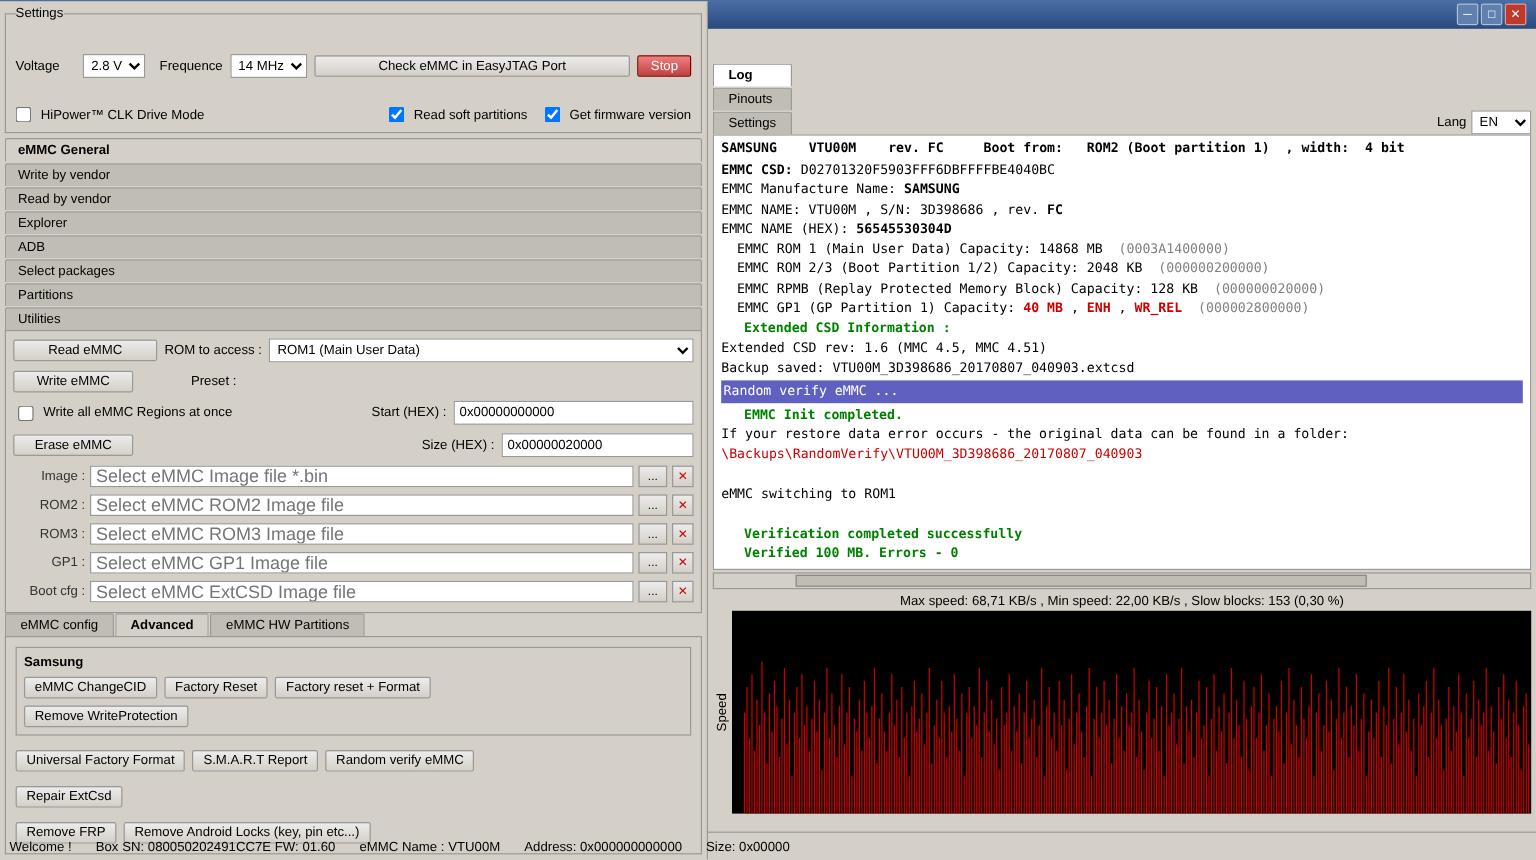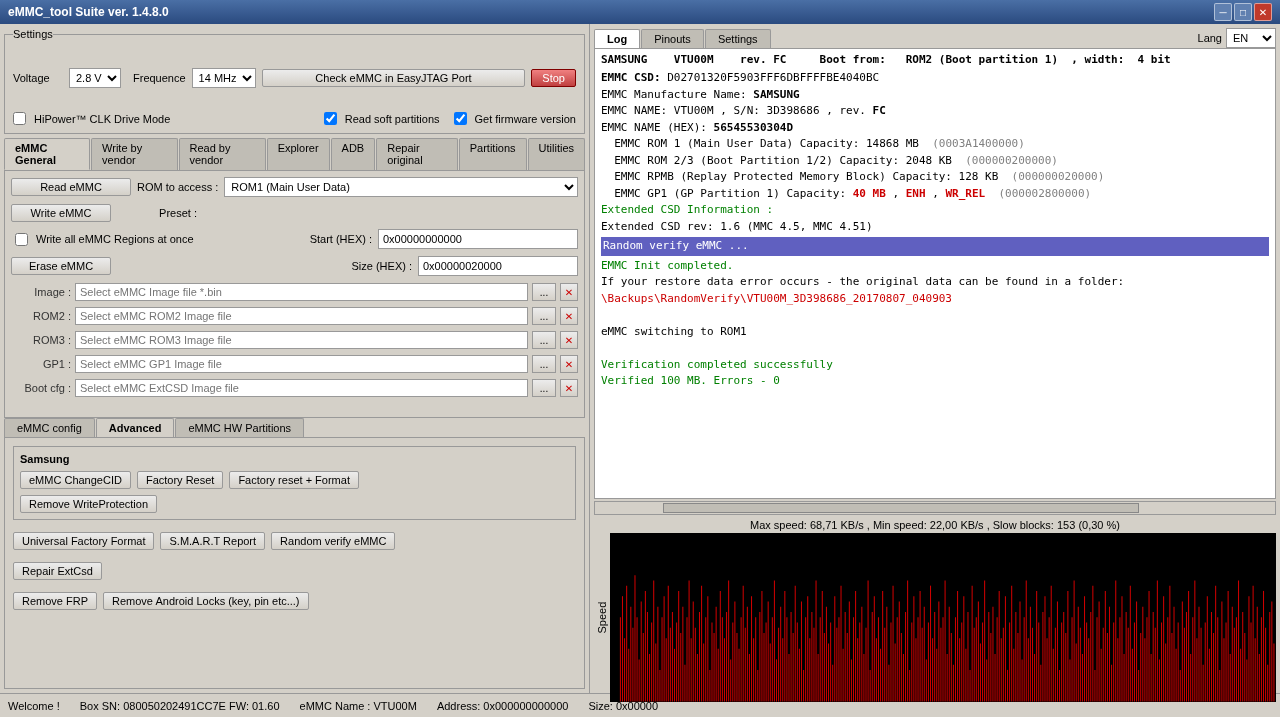--- a/index.html
+++ b/index.html
@@ -33,20 +33,21 @@
       cursor: pointer;
       display: flex; align-items: center; justify-content: center;
       border-radius: 2px;
     }
     .title-btn.close { background: #c0392b; }
 
     
     .main-container {
       display: flex;
       height: calc(717px - 24px - 24px);
+      align-items: center;
     }
 
     
     .left-panel {
       width: 590px;
       background: #d4d0c8;
       border-right: 1px solid #999;
       display: flex;
       flex-direction: column;
       padding: 4px;
@@ -90,20 +91,21 @@
     }
 
     
     input[type=checkbox] { margin-right: 2px; }
 
     
     .tab-bar {
       display: flex;
       gap: 1px;
       margin-bottom: 0;
+      flex-direction: column;
     }
     .tab {
       padding: 3px 10px;
       border: 1px solid #999;
       background: #c0bdb5;
       cursor: pointer;
       font-size: 11px;
       border-bottom: none;
       border-radius: 2px 2px 0 0;
     }
@@ -146,21 +148,21 @@
       display: flex;
       align-items: center;
       gap: 4px;
       margin-bottom: 2px;
     }
     .file-label { min-width: 60px; font-size: 11px; text-align: right; color: #333; }
     .file-input {
       flex: 1;
       border: 1px solid #999;
       background: white;
-      font-size: 11px;
+      font-size: 15px;
       padding: 1px 4px;
       height: 18px;
       color: #666;
     }
     .file-btn {
       width: 24px; height: 18px;
       border: 1px solid #999;
       background: linear-gradient(to bottom, #ececec, #d4d0c8);
       cursor: pointer;
       font-size: 10px;
@@ -249,21 +251,21 @@
       flex-direction: column;
       padding: 4px;
     }
 
     .log-tab-bar {
       display: flex;
       gap: 1px;
       align-items: flex-end;
       justify-content: space-between;
     }
-    .log-tabs { display: flex; gap: 1px; }
+    .log-tabs { display: flex; gap: 1px; flex-direction: column; }
     .log-tab {
       padding: 3px 12px;
       border: 1px solid #999;
       background: #c0bdb5;
       cursor: pointer;
       font-size: 11px;
       border-bottom: none;
       border-radius: 2px 2px 0 0;
     }
     .log-tab.active {
@@ -291,21 +293,21 @@
     }
 
     .log-header {
       font-size: 11px;
       color: #000;
       margin-bottom: 4px;
       font-weight: bold;
     }
 
     .log-entry { line-height: 1.5; }
-    .log-green { color: #008000; font-weight: normal; }
+    .log-green { color: #008000; font-weight: bold; margin-left: 19px; }
     .log-red { color: #cc0000; }
     .log-highlight {
       background: #6060c0;
       color: white;
       padding: 1px 2px;
       display: block;
       margin: 2px 0;
     }
 
     
@@ -429,21 +431,21 @@
         <span>Get firmware version</span>
       </div>
     </fieldset>
 
     <div class="tab-bar">
       <div class="tab active">eMMC General</div>
       <div class="tab">Write by vendor</div>
       <div class="tab">Read by vendor</div>
       <div class="tab">Explorer</div>
       <div class="tab">ADB</div>
-      <div class="tab">Repair original</div>
+      <div class="tab">Select packages</div>
       <div class="tab">Partitions</div>
       <div class="tab">Utilities</div>
     </div>
 
     <div class="tab-content">
       <div class="form-row">
         <button class="btn" style="width:120px;">Read eMMC</button>
         <span class="form-label" style="min-width:80px;">ROM to access :</span>
         <select style="flex:1;">
           <option>ROM1 (Main User Data)</option>
@@ -589,20 +591,21 @@
         &nbsp;&nbsp;EMMC ROM 2/3 (Boot Partition 1/2) Capacity: 2048 KB &nbsp;<span style="color:#808080;">(000000200000)</span>
       </div>
       <div class="log-entry">
         &nbsp;&nbsp;EMMC RPMB (Replay Protected Memory Block) Capacity: 128 KB &nbsp;<span style="color:#808080;">(000000020000)</span>
       </div>
       <div class="log-entry">
         &nbsp;&nbsp;EMMC GP1 (GP Partition 1) Capacity: <span style="color:#cc0000;font-weight:bold;">40 MB</span> , <span style="color:#cc0000;font-weight:bold;">ENH</span> , <span style="color:#cc0000;font-weight:bold;">WR_REL</span> &nbsp;<span style="color:#808080;">(000002800000)</span>
       </div>
       <div class="log-entry log-green">Extended CSD Information :</div>
       <div class="log-entry">Extended CSD rev: 1.6 (MMC 4.5, MMC 4.51)</div>
+      <div class="log-entry">Backup saved: VTU00M_3D398686_20170807_040903.extcsd</div>
       <div class="log-entry">
         <span class="log-highlight">Random verify eMMC ...</span>
       </div>
       <div class="log-entry log-green">EMMC Init completed.</div>
       <div class="log-entry">If your restore data error occurs - the original data can be found in a folder:</div>
       <div class="log-entry log-red">\Backups\RandomVerify\VTU00M_3D398686_20170807_040903</div>
       <div class="log-entry">&nbsp;</div>
       <div class="log-entry">eMMC switching to ROM1</div>
       <div class="log-entry">&nbsp;</div>
       <div class="log-entry log-green">Verification completed successfully</div>

